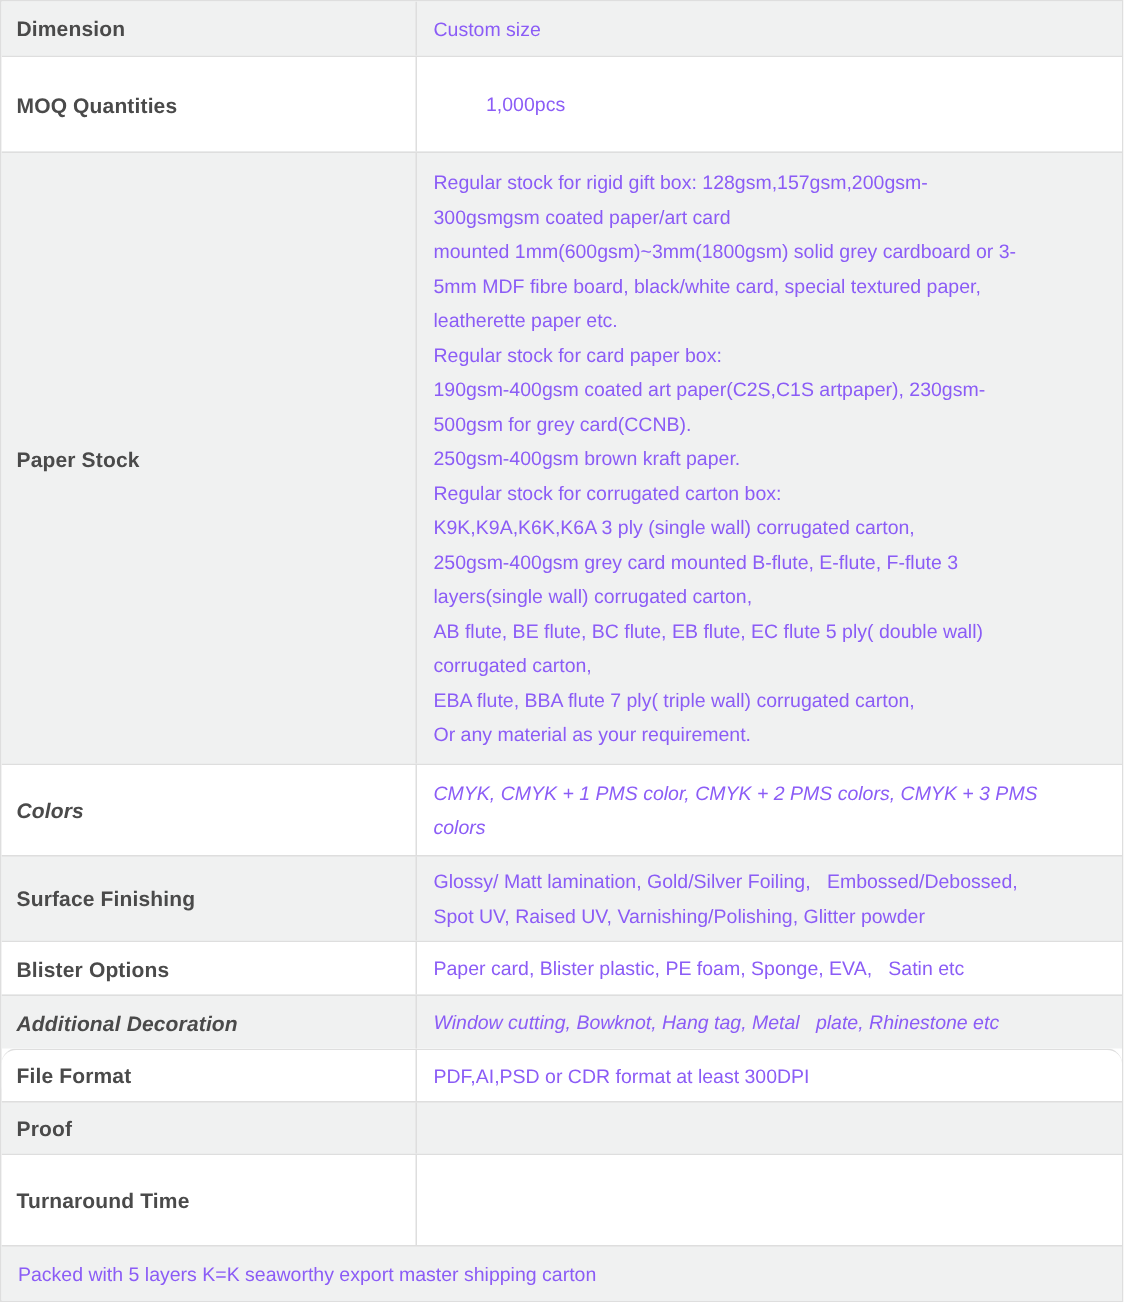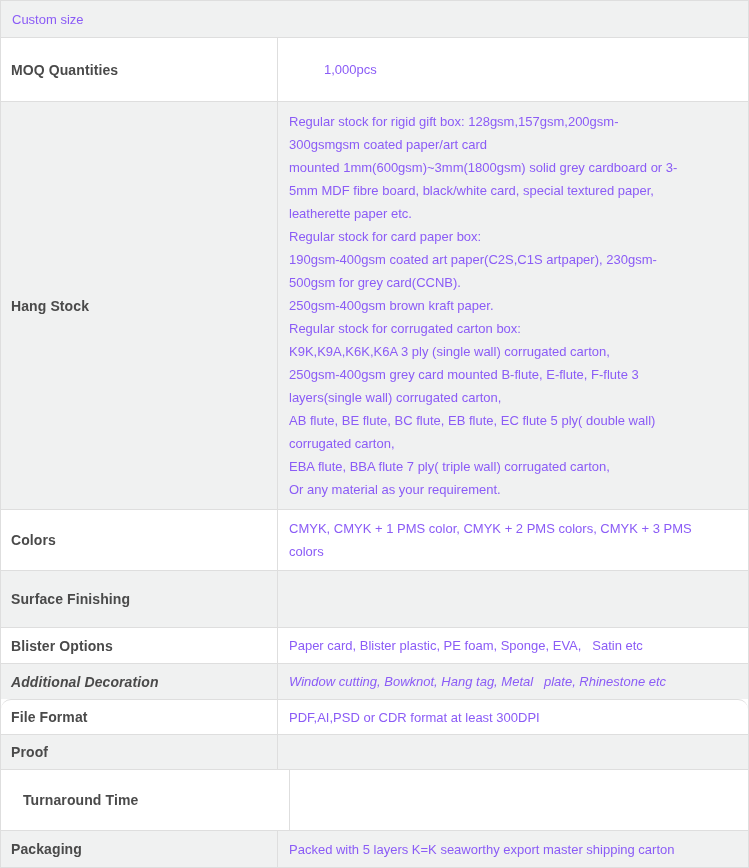--- a/index.html
+++ b/index.html
@@ -20,27 +20,27 @@
     display: flex;
     box-sizing: border-box;
     border-top: 1px solid #dedede;
   }
   .spec-row:first-child { border-top: none; }
   .spec-row:nth-child(odd)  { background: #f0f1f1; }
   .spec-row:nth-child(even) { background: #ffffff; }
   .r1  { min-height: 36px; }
   .r2  { min-height: 64px; gap: 35px; }
   .r3  { min-height: 408px; }
-  .r4  { min-height: 61px; }
+  .r4  { min-height: 61px; font-style: italic; }
   .r5  { min-height: 57px; }
   .r6  { min-height: 36px; }
   .r7  { min-height: 36px; font-style: italic; }
   .r8  { min-height: 35px; border-radius: 10px; }
   .r9  { min-height: 35px; }
-  .r10 { min-height: 61px; padding-left: 12px; }
+  .r10 { min-height: 61px; }
   .r11 { min-height: 37px; }
   .label-cell {
     flex: 0 0 277px;
     box-sizing: border-box;
     border-right: 1px solid #dedede;
     display: flex;
     align-items: center;
     padding-left: 10px;
     padding-right: 8px;
     font-size: 14px;
@@ -60,37 +60,40 @@
     color: #8b5cf6;
   }
   .value-text { white-space: pre-line; }
 </style>
 </head>
 <body>
 
 <div class="spec-table">
 
   <div class="spec-row r1">
+    <div class="label-cell">
+      <span>Dimension</span>
+    </div>
     <div class="value-cell">
       <span class="value-text">Custom size</span>
     </div>
   </div>
 
   <div class="spec-row r2">
     <div class="label-cell">
       <span>MOQ Quantities</span>
     </div>
     <div class="value-cell">
       <span class="value-text">1,000pcs</span>
     </div>
   </div>
 
   <div class="spec-row r3">
     <div class="label-cell">
-      <span>Hang Stock</span>
+      <span>Paper Stock</span>
     </div>
     <div class="value-cell">
       <span class="value-text">Regular stock for rigid gift box: 128gsm,157gsm,200gsm-
 300gsmgsm coated paper/art card
 mounted 1mm(600gsm)~3mm(1800gsm) solid grey cardboard or 3-
 5mm MDF fibre board, black/white card, special textured paper,
 leatherette paper etc.
 Regular stock for card paper box:
 190gsm-400gsm coated art paper(C2S,C1S artpaper), 230gsm-
 500gsm for grey card(CCNB).
@@ -112,20 +115,24 @@
     </div>
     <div class="value-cell">
       <span class="value-text">CMYK, CMYK + 1 PMS color, CMYK + 2 PMS colors, CMYK + 3 PMS
 colors</span>
     </div>
   </div>
 
   <div class="spec-row r5">
     <div class="label-cell">
       <span>Surface Finishing</span>
+    </div>
+    <div class="value-cell">
+      <span class="value-text">Glossy/ Matt lamination, Gold/Silver Foiling, &nbsp; Embossed/Debossed,
+Spot UV, Raised UV, Varnishing/Polishing, Glitter powder</span>
     </div>
   </div>
 
   <div class="spec-row r6">
     <div class="label-cell">
       <span>Blister Options</span>
     </div>
     <div class="value-cell">
       <span class="value-text">Paper card, Blister plastic, PE foam, Sponge, EVA, &nbsp; Satin etc</span>
     </div>
@@ -155,21 +162,18 @@
     </div>
   </div>
 
   <div class="spec-row r10">
     <div class="label-cell">
       <span>Turnaround Time</span>
     </div>
   </div>
 
   <div class="spec-row r11">
-    <div class="label-cell">
-      <span>Packaging</span>
-    </div>
     <div class="value-cell">
       <span class="value-text">Packed with 5 layers K=K seaworthy export master shipping carton</span>
     </div>
   </div>
 
 </div>
 
 </body></html>

